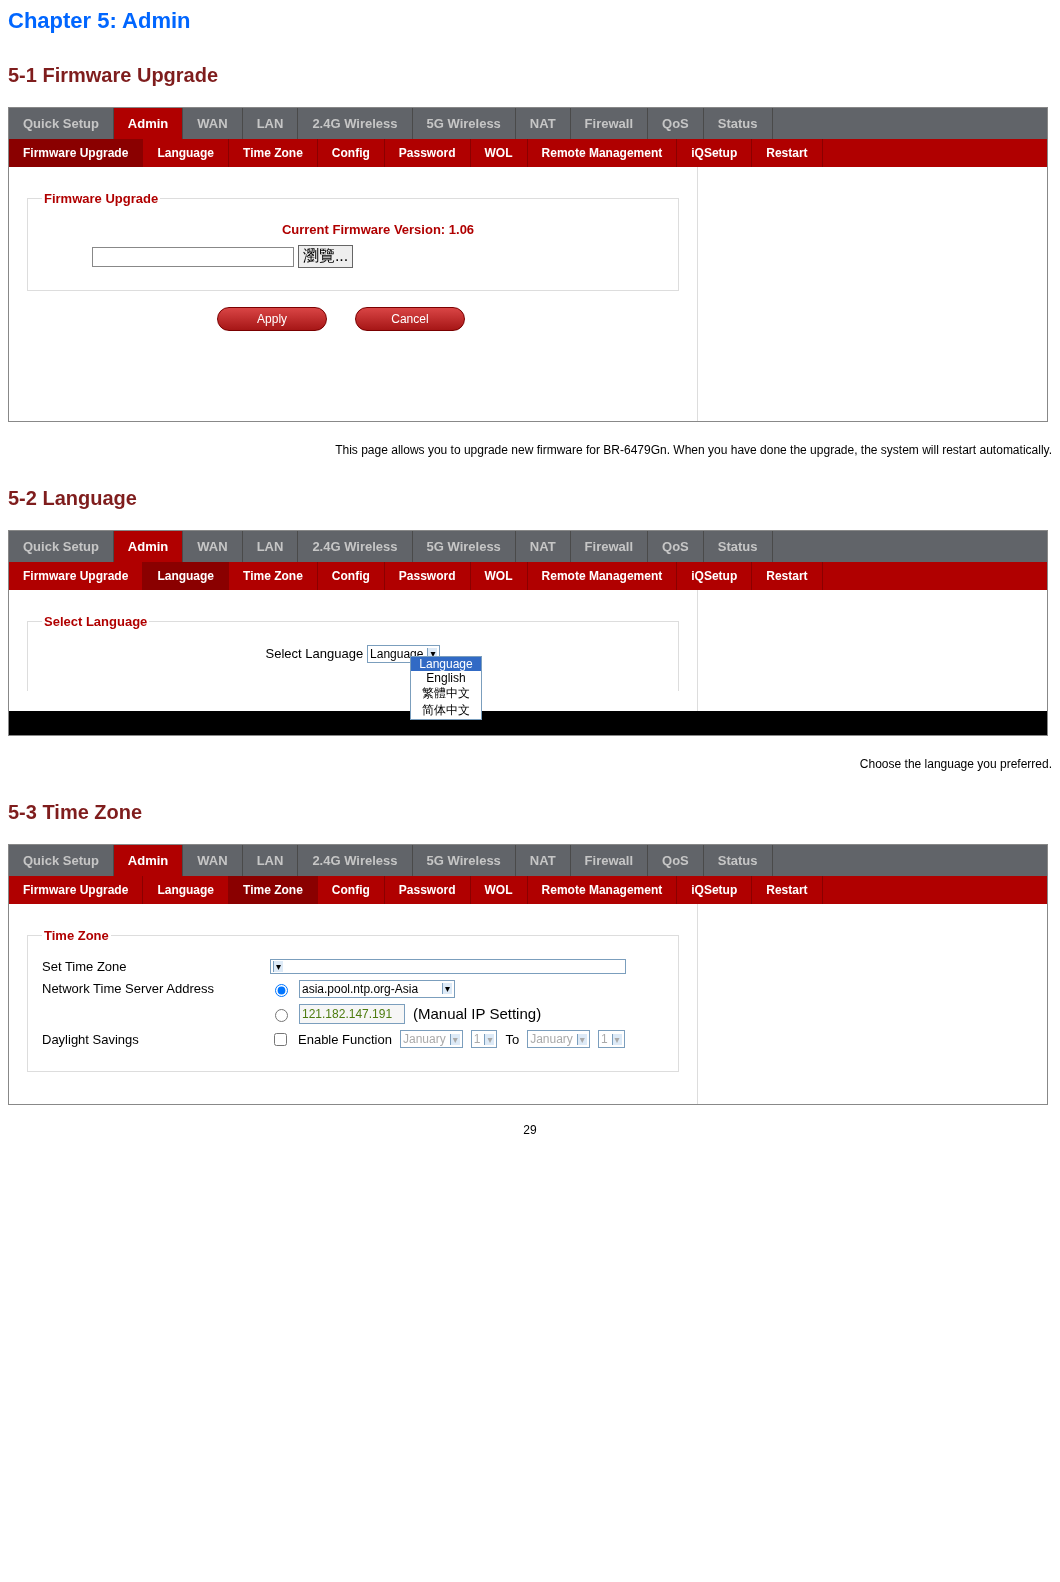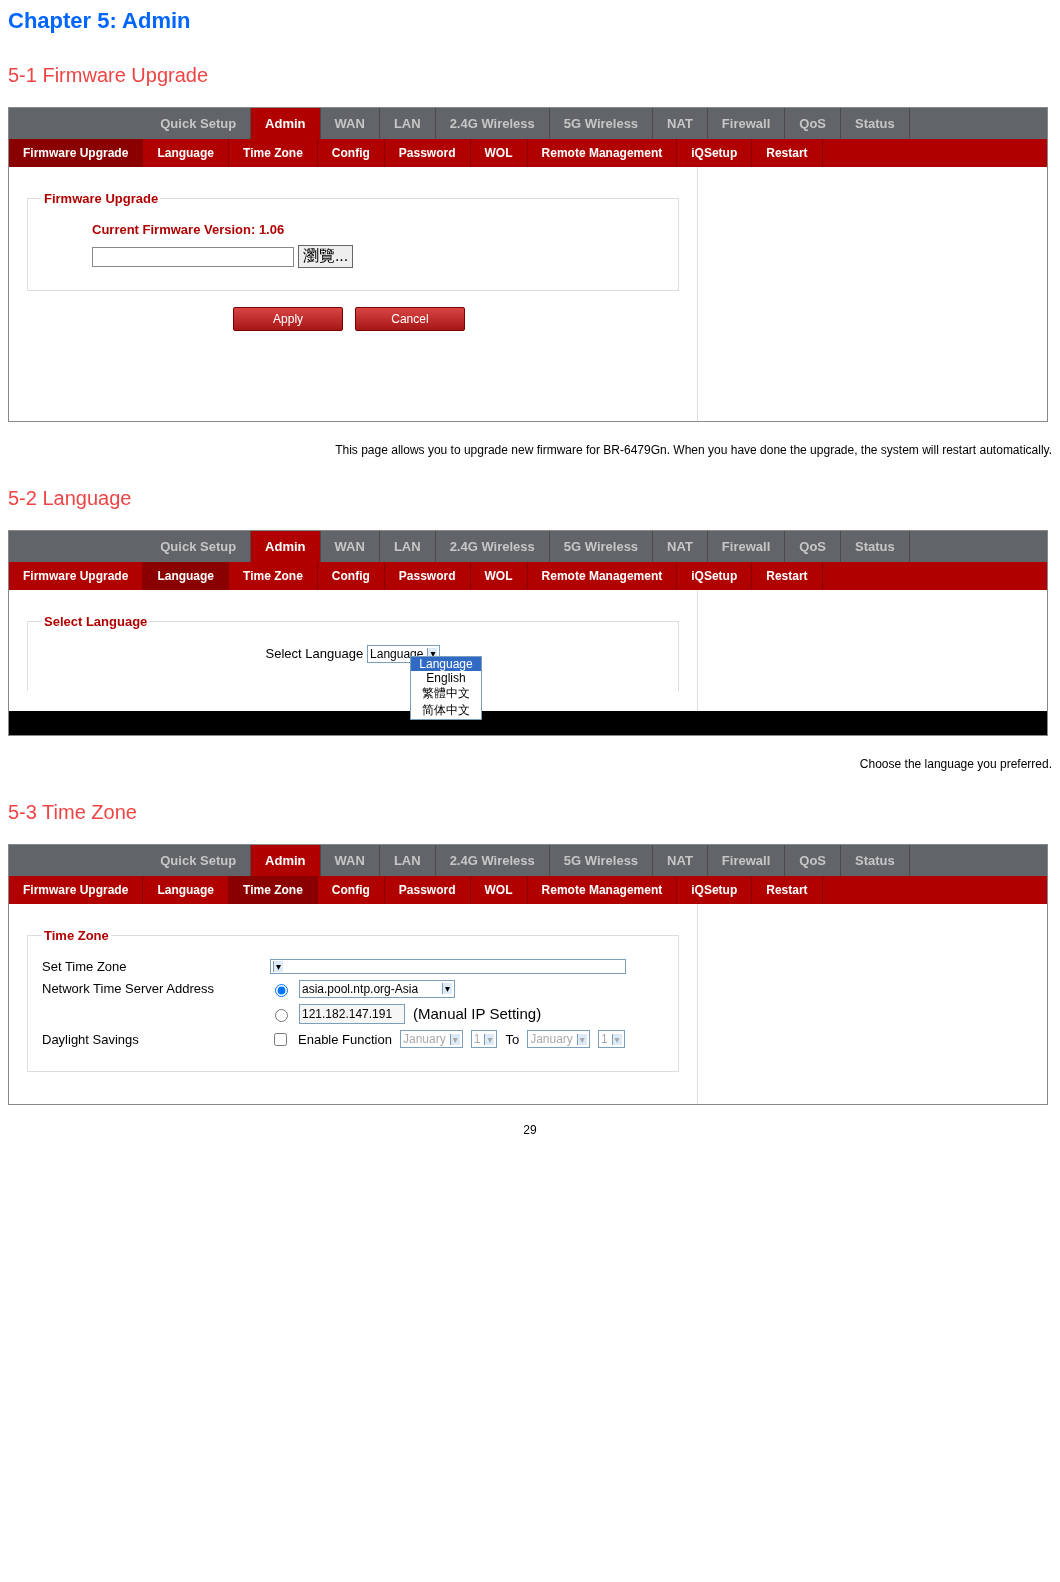--- a/index.html
+++ b/index.html
@@ -11,32 +11,31 @@
     font-size: 14px;
     width: 1044px;
   }
   h1.chapter {
     color: #0066ff;
     font-size: 22px;
     font-weight: bold;
     margin: 0 0 30px 0;
   }
   h2.section {
-    color: #ef4444;
+    color: #7f1d1d;
     font-size: 20px;
-    font-weight: normal;
+    font-weight: bold;
     margin: 24px 0 20px 0;
   }
   .main-tabs {
     display: flex;
     background: #616469;
     border-top: 1px solid #888;
     border-left: 1px solid #888;
     border-right: 1px solid #888;
-    justify-content: center;
   }
   .main-tabs .tab {
     color: #c6c6c6;
     font-weight: bold;
     font-size: 13px;
     padding: 8px 14px;
     border-right: 1px solid #4a4a4a;
     cursor: pointer;
   }
   .main-tabs .tab.active {
@@ -90,23 +89,23 @@
   }
   .btn-red {
     display: inline-block;
     min-width: 88px;
     text-align: center;
     background: linear-gradient(#d94545,#a61616);
     color: #fff;
     font-size: 12px;
     padding: 4px 10px;
     border: 1px solid #7a0000;
-    border-radius: 2px;
-    cursor: pointer;
-    margin-right: 8px;
+    border-radius: 12px;
+    cursor: pointer;
+    margin-right: 24px;
   }
   .file-input {
     width: 200px;
     height: 18px;
     border: 1px solid #888;
     background: #fff;
     display: inline-block;
     vertical-align: middle;
   }
   .browse-btn {
@@ -170,21 +169,21 @@
   .label-row .field-label {
     width: 220px;
   }
   input[type="text"].tbox {
     border: 1px solid #7b9ebd;
     font-size: 12px;
     padding: 1px 2px;
     height: 16px;
   }
   input[type="text"].tbox.disabled {
-    color: #000000;
+    color: #4d7c0f;
     background: #f6f6f6;
   }
   .black-bar {
     background: #000;
     height: 24px;
     width: 1038px;
     border: 1px solid #888;
     border-top: none;
   }
   .page-num {
@@ -227,21 +226,21 @@
     <div class="stab">Password</div>
     <div class="stab">WOL</div>
     <div class="stab">Remote Management</div>
     <div class="stab">iQSetup</div>
     <div class="stab">Restart</div>
   </div>
   <div class="bodyrow">
     <div class="panel" style="border:none;border-right:1px solid #ddd;">
       <fieldset>
         <legend>Firmware Upgrade</legend>
-        <div style="padding:6px 0 6px 50px;" class="redlabel">Current Firmware Version: 1.06</div>
+        <div style="padding:6px 0 6px 50px;text-align:center;" class="redlabel">Current Firmware Version: 1.06</div>
         <div style="padding:2px 0 6px 50px;">
           <span class="file-input"></span>
           <span class="browse-btn">瀏覽...</span>
         </div>
       </fieldset>
       <div class="center-btns">
         <span class="btn-red">Apply</span>
         <span class="btn-red">Cancel</span>
       </div>
       <div style="height:70px;"></div>

